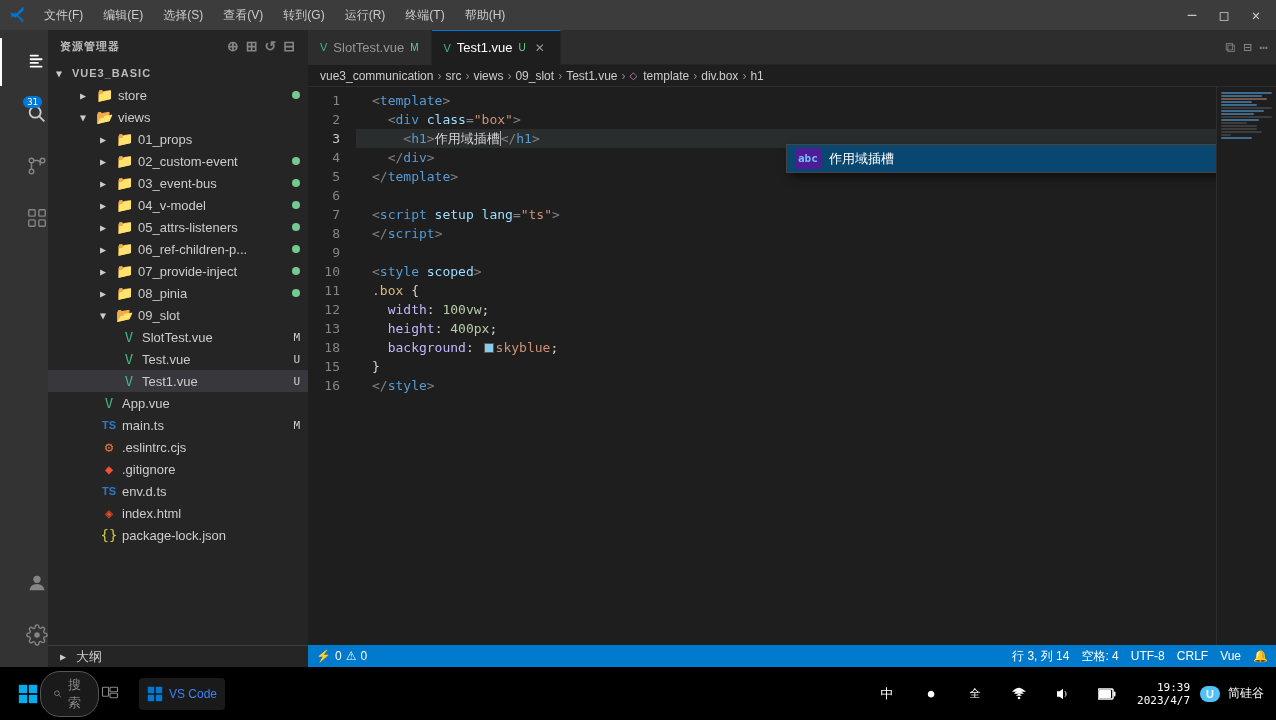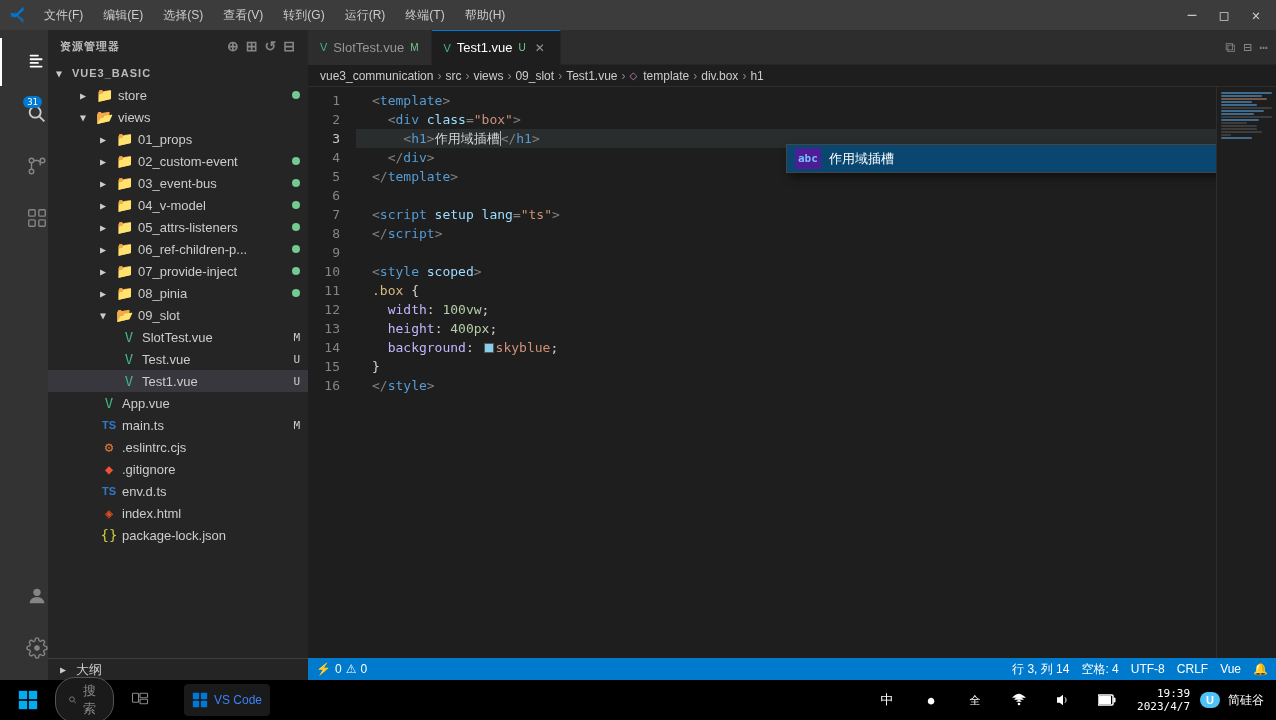--- a/index.html
+++ b/index.html
@@ -96,21 +96,21 @@
     
     .color-swatch { display: inline-block; width: 10px; height: 10px; background: skyblue; border: 1px solid #555; margin: 0 2px; vertical-align: middle; }
 
     
     .status-bar { height: 22px; background: #007acc; display: flex; align-items: center; justify-content: space-between; padding: 0 8px; flex-shrink: 0; font-size: 12px; color: #ffffff; font-family: 'Microsoft YaHei', sans-serif; }
     .status-left { display: flex; align-items: center; gap: 12px; }
     .status-right { display: flex; align-items: center; gap: 12px; }
     .status-item { display: flex; align-items: center; gap: 4px; cursor: pointer; }
 
     
-    .taskbar { height: 40px; background: #000000; display: flex; align-items: center; padding: 0 8px; gap: 16px; flex-shrink: 0; }
+    .taskbar { height: 53px; background: #000000; display: flex; align-items: center; padding: 0 8px; gap: 1px; flex-shrink: 0; }
     .taskbar-btn { display: flex; align-items: center; justify-content: center; width: 40px; height: 38px; cursor: pointer; }
     .taskbar-time { color: white; font-size: 11px; text-align: right; }
     .taskbar-search { background: #1a1a1a; border: 1px solid #555; border-radius: 20px; color: #888; padding: 4px 12px; display: flex; align-items: center; gap: 6px; width: 200px; font-size: 13px; cursor: pointer; }
     .taskbar-running { display: flex; align-items: center; background: rgba(255,255,255,0.1); padding: 2px 8px; border-radius: 4px; gap: 6px; height: 32px; }
 
     
     .minimap { width: 60px; background: #1e1e1e; border-left: 1px solid #2d2d2d; flex-shrink: 0; overflow: hidden; }
     .minimap-content { padding: 4px; }
     .mini-line { height: 2px; margin: 1px 0; border-radius: 1px; background: #3c3c3c; }
     .mini-line.tag { background: #569cd6; opacity: 0.6; }
@@ -416,21 +416,21 @@
         <div class="line-number">4</div>
         <div class="line-number">5</div>
         <div class="line-number">6</div>
         <div class="line-number">7</div>
         <div class="line-number">8</div>
         <div class="line-number">9</div>
         <div class="line-number">10</div>
         <div class="line-number">11</div>
         <div class="line-number">12</div>
         <div class="line-number">13</div>
-        <div class="line-number">14</div>
+        <div class="line-number">18</div>
         <div class="line-number">15</div>
         <div class="line-number">16</div>
       </div>
 
       <div class="code-area">
 
         <div class="code-line">
           <span class="t-tag">&lt;</span><span class="t-tagname">template</span><span class="t-tag">&gt;</span>
         </div>
 

